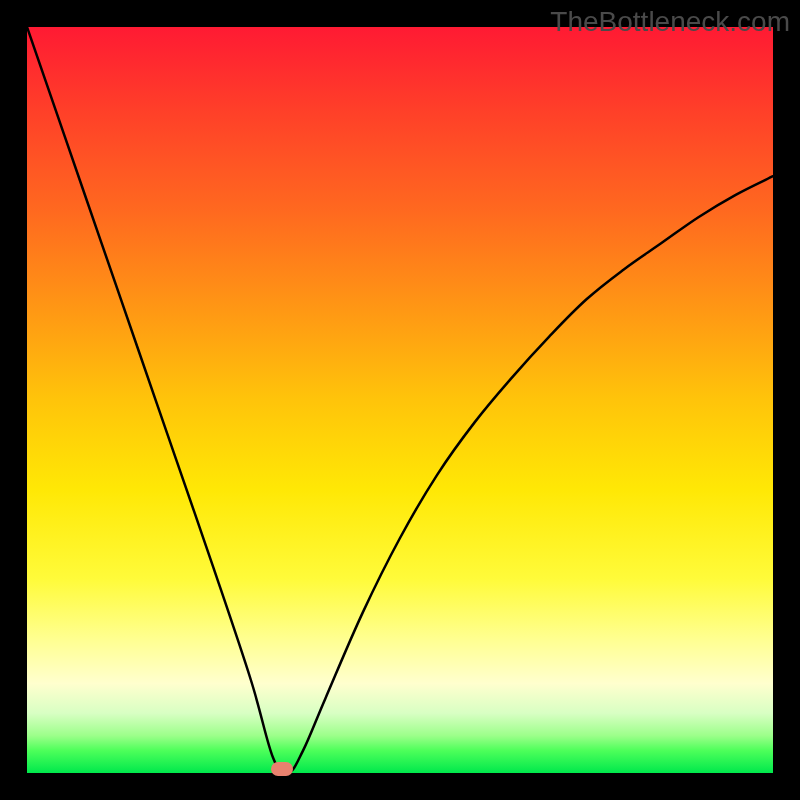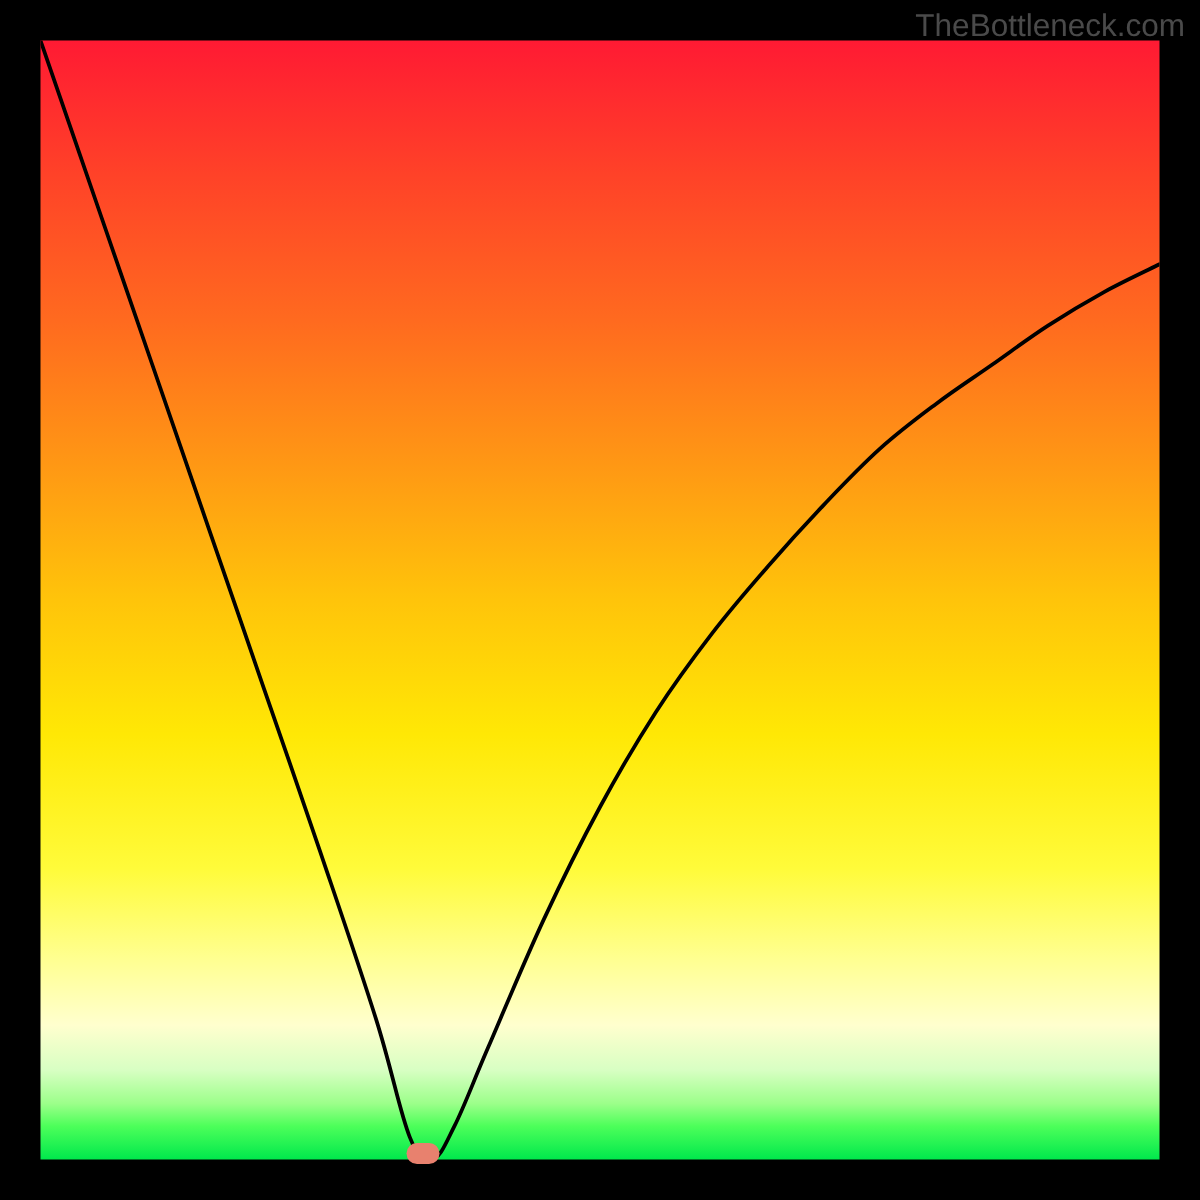--- a/index.html
+++ b/index.html
@@ -3,21 +3,21 @@
   <meta charset="utf-8">
   <style>
     * { margin: 0; padding: 0; box-sizing: border-box; }
     body { width: 800px; height: 800px; overflow: hidden; background: #000; font-family: Arial, sans-serif; }
     .container { position: relative; width: 800px; height: 800px; background: #000; }
     .attribution {
       position: absolute;
       top: 6px;
       right: 10px;
       color: #4a4a4a;
-      font-size: 21px;
+      font-size: 28px;
       font-weight: 400;
       z-index: 10;
     }
     .plot-area {
       position: absolute;
       left: 27px;
       top: 27px;
       width: 746px;
       height: 746px;
       background: linear-gradient(to bottom,

